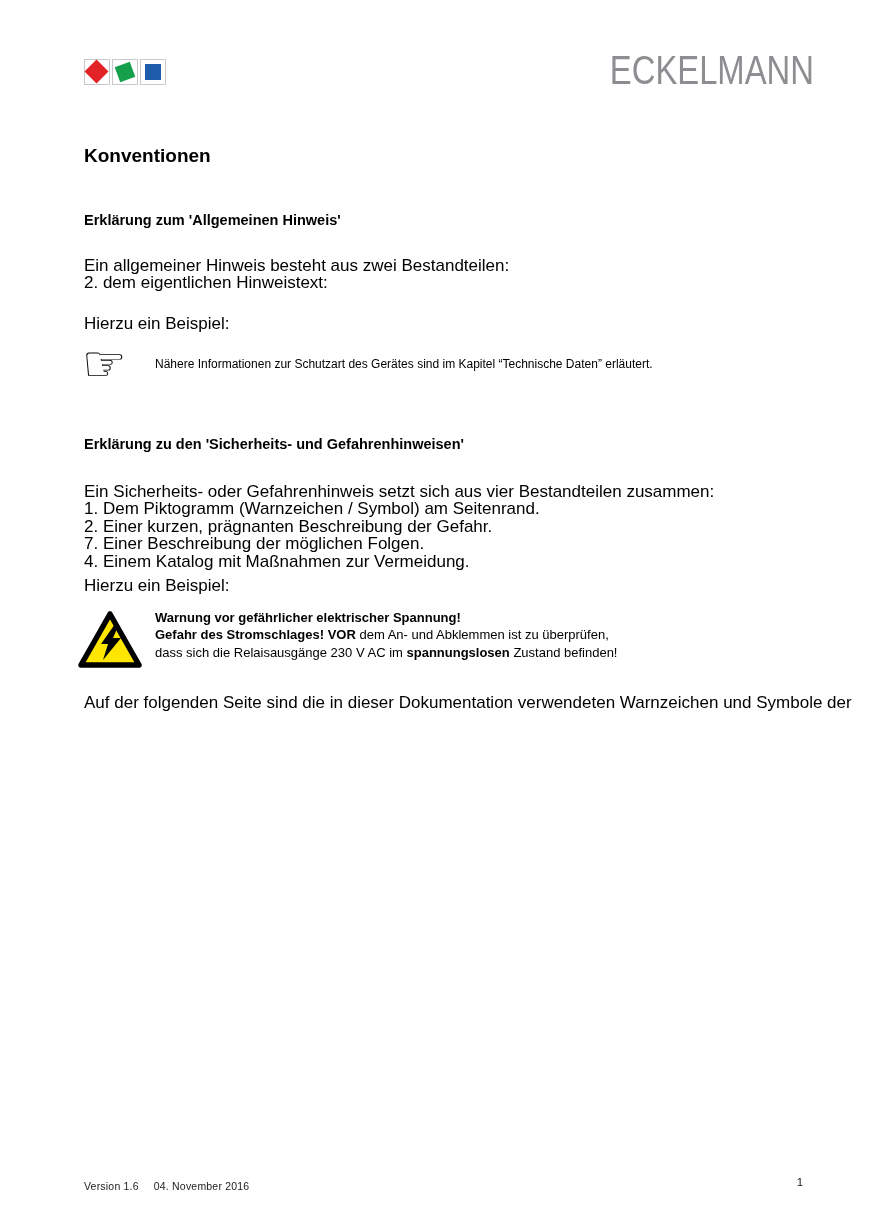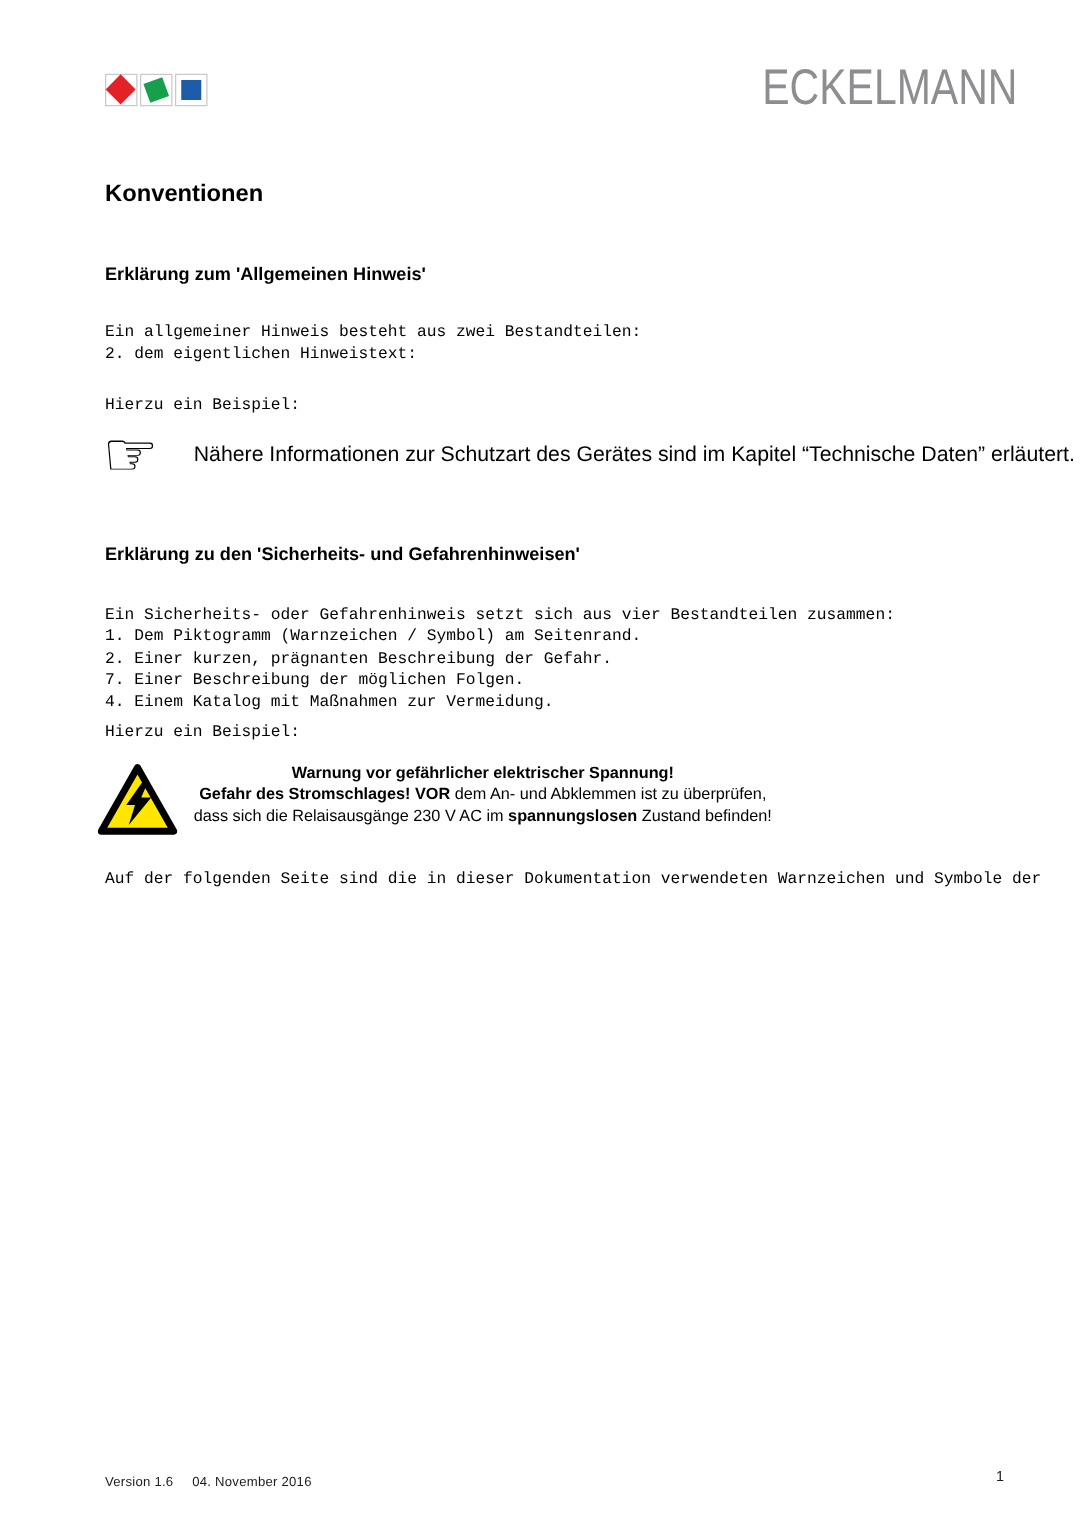--- a/index.html
+++ b/index.html
@@ -22,39 +22,39 @@
     letter-spacing:0px;white-space:nowrap;
   }
 
   
   .page-title{left:84px;top:145px;font-size:19px;font-weight:bold;}
   .sec-heading{left:84px;font-size:14.5px;font-weight:bold;}
   .sec1-heading{top:212px;}
   .sec2-heading{top:436px;}
 
   
-  .body-text{font-size:13px;line-height:17.4px;white-space:nowrap;font-family:Liberation Mono, monospace;}
+  .body-text{font-size:17px;line-height:17.4px;white-space:nowrap;}
   .para1{left:84px;top:257px;}
   .example1{left:84px;top:315px;}
   .para2{left:84px;top:483px;}
   .example2{left:84px;top:577px;}
   .closing{left:84px;top:694px;}
 
   
   .note-row{left:82px;top:344px;display:flex;align-items:center;}
   .hand-glyph{
     font-family:"DejaVu Sans", sans-serif;
     font-size:50px;line-height:40px;width:58px;color:#000;
   }
-  .note-text{margin-left:15px;font-size:17px;white-space:nowrap;}
+  .note-text{margin-left:15px;font-size:12px;white-space:nowrap;}
 
   
   .warning-row{left:78px;top:607px;display:flex;align-items:flex-start;}
   .warning-icon-svg{width:64px;height:58px;margin-top:4px;flex:none;}
-  .warning-text{margin-left:13px;font-size:13px;line-height:17.3px;padding-top:2px;white-space:nowrap;text-align:center;}
+  .warning-text{margin-left:13px;font-size:13px;line-height:17.3px;padding-top:2px;white-space:nowrap;}
   .warning-text b{font-weight:bold;}
 
   
   .footer-left{left:84px;top:1180px;font-size:10.5px;letter-spacing:0.2px;color:#1c1c1c;display:flex;gap:15px;white-space:nowrap;align-items:flex-end;}
   .footer-page{left:790px;top:1176px;font-size:11.5px;width:20px;text-align:center;color:#1c1c1c;}
 </style>
 </head>
 <body>
 
 <div class="abs logo">

